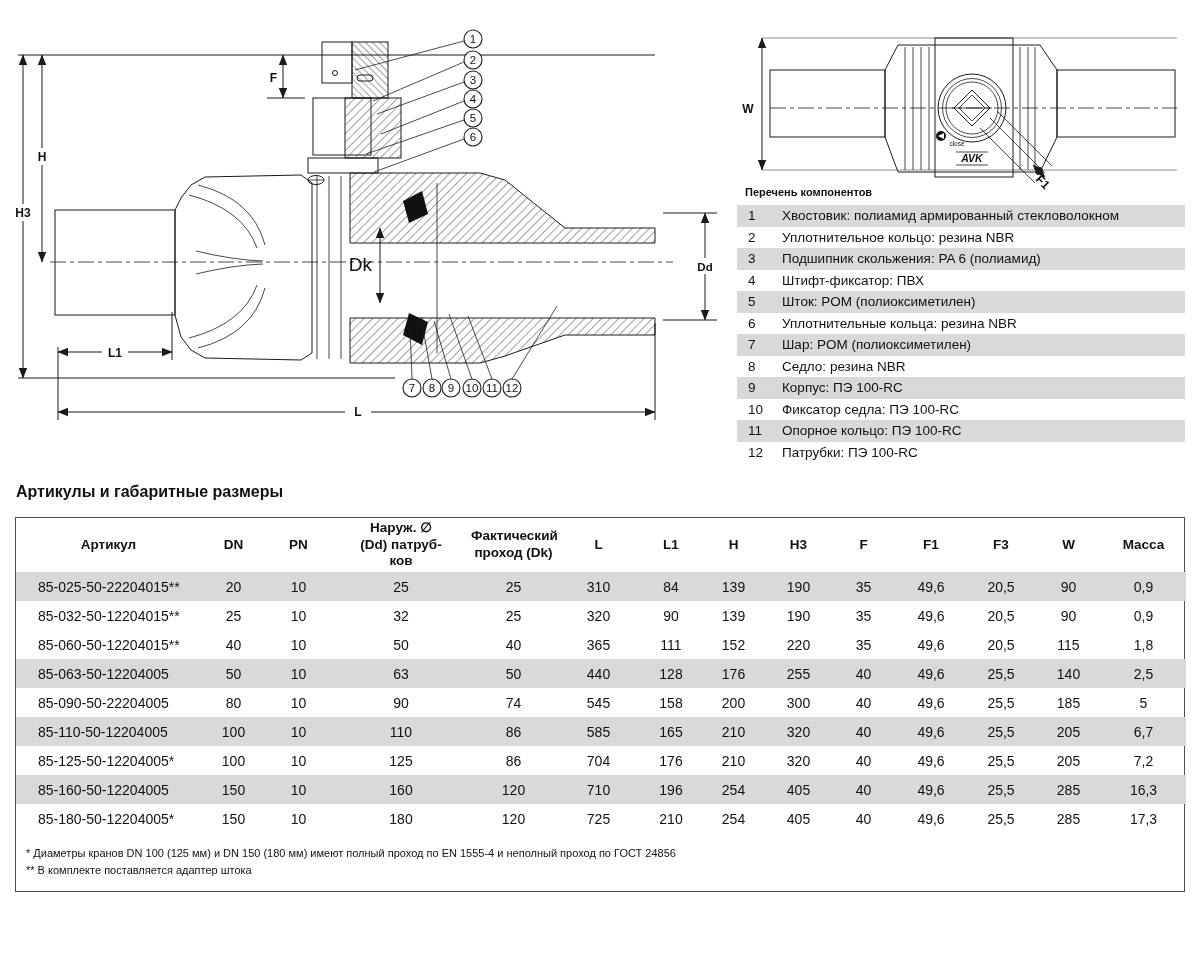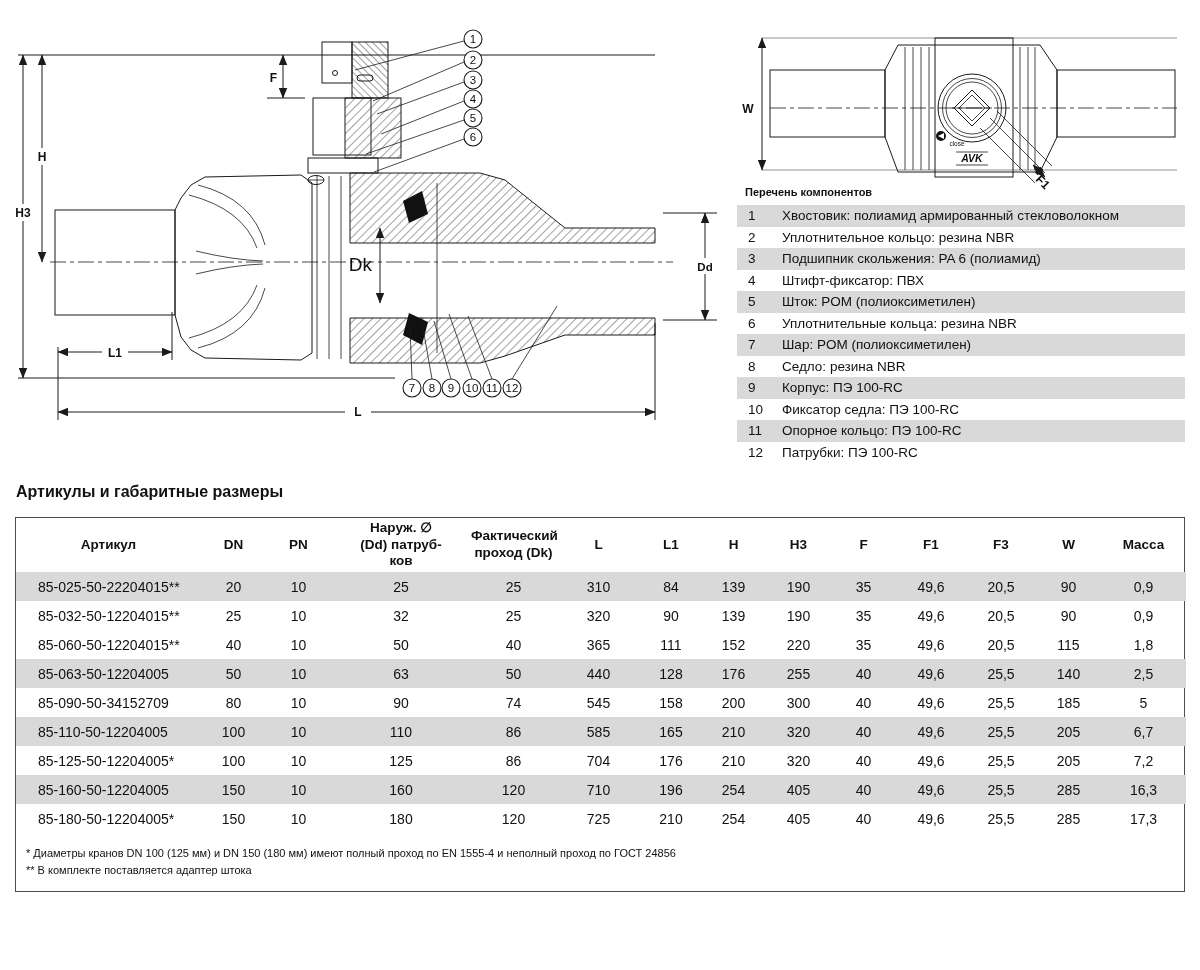--- a/index.html
+++ b/index.html
@@ -365,21 +365,21 @@
           <td>128</td>
           <td>176</td>
           <td>255</td>
           <td>40</td>
           <td>49,6</td>
           <td>25,5</td>
           <td>140</td>
           <td>2,5</td>
         </tr>
         <tr>
-          <td class="left">85-090-50-34152709</td>
+          <td class="left">85-090-50-22204005</td>
           <td>80</td>
           <td>10</td>
           <td>90</td>
           <td>74</td>
           <td>545</td>
           <td>158</td>
           <td>200</td>
           <td>300</td>
           <td>40</td>
           <td>49,6</td>

